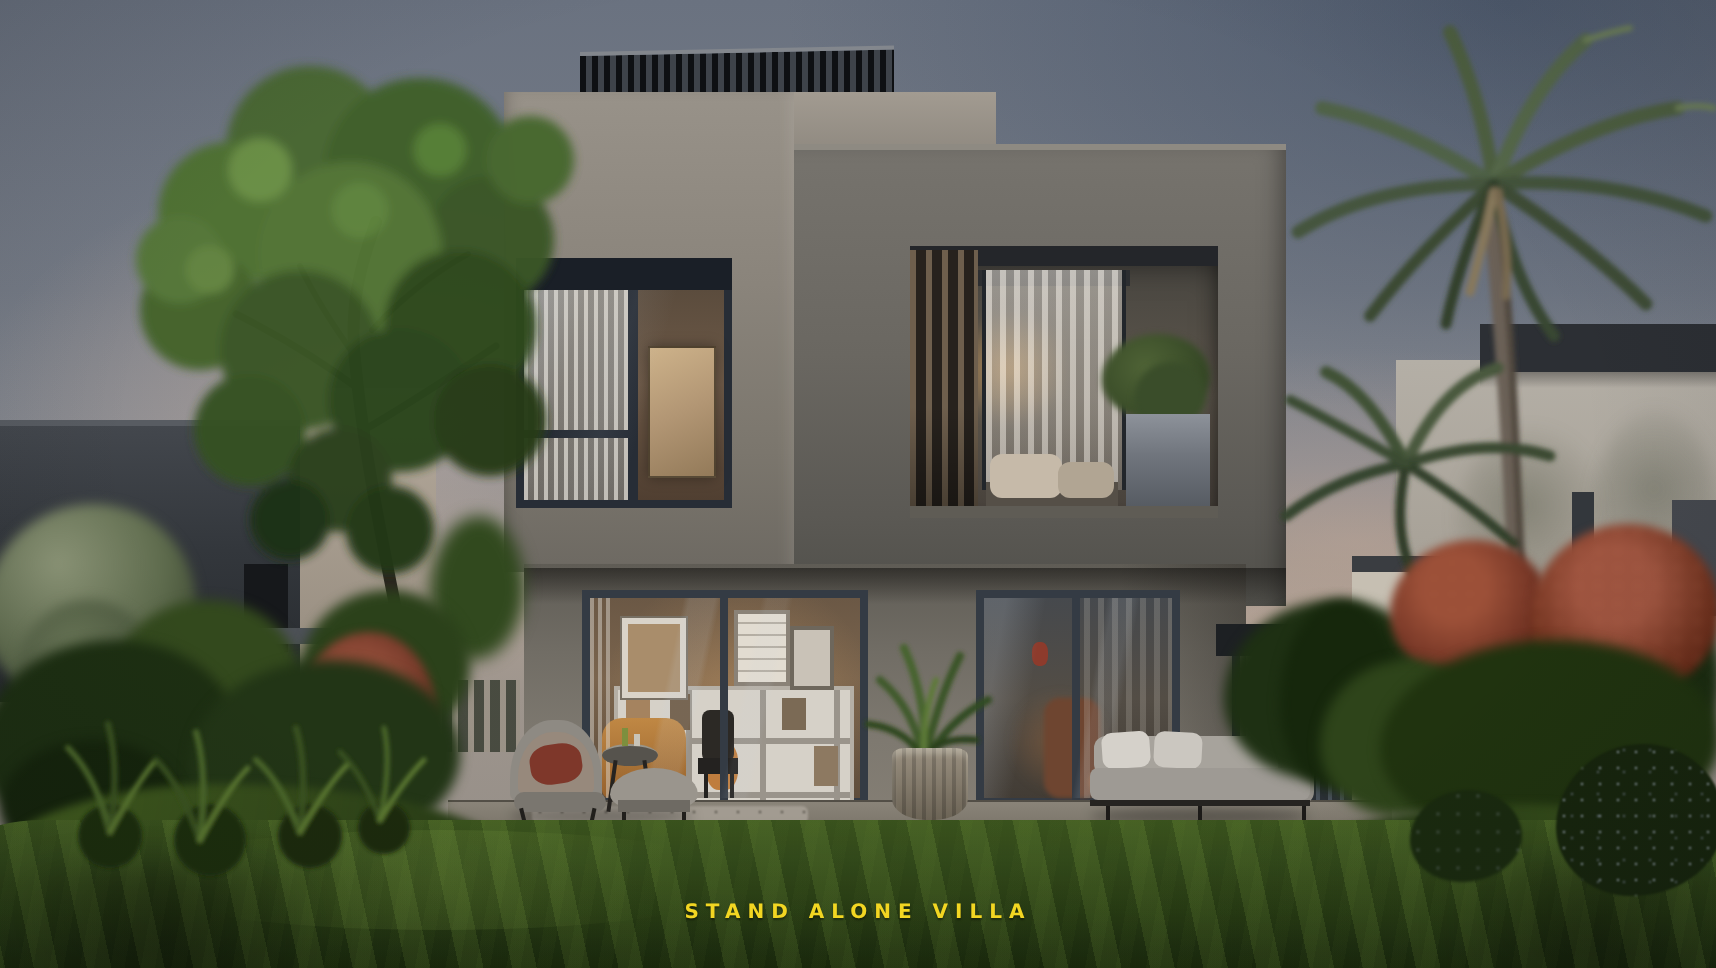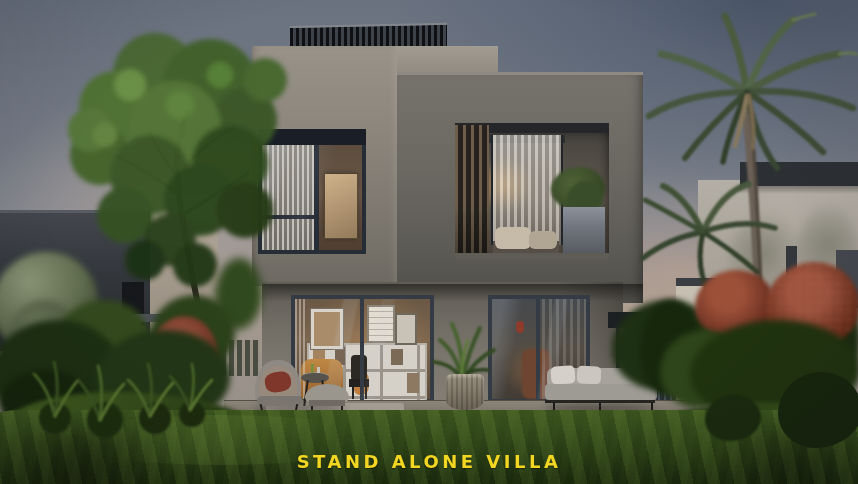--- a/index.html
+++ b/index.html
@@ -1,21 +1,21 @@
 <!DOCTYPE html>
 <html><head>
 <meta charset="utf-8">
 <style>
   html,body{margin:0;padding:0;background:#101216;}
   .stage{position:relative;width:858px;height:484px;overflow:hidden;font-family:"DejaVu Sans",sans-serif;}
   .a{position:absolute;}
   .blob{position:absolute;border-radius:52% 48% 55% 45%/55% 50% 50% 45%;}
   svg.a{overflow:visible;}
   .caption{position:absolute;left:0;right:0;top:451px;text-align:center;
-    font-weight:700;font-size:18px;letter-spacing:3.5px;color:#F2D622;
+    font-weight:700;font-size:10px;letter-spacing:3.5px;color:#F2D622;
     font-family:"DejaVu Sans","Liberation Sans",sans-serif;text-shadow:0 1px 1px rgba(0,0,0,.4);}
 </style>
 </head>
 <body>
 
 <div class="stage">
 
   <div class="a" style="left:0;top:0;width:858px;height:484px;
     background:
       radial-gradient(ellipse 520px 300px at 88% 0%, rgba(52,68,92,.50), transparent 70%),

